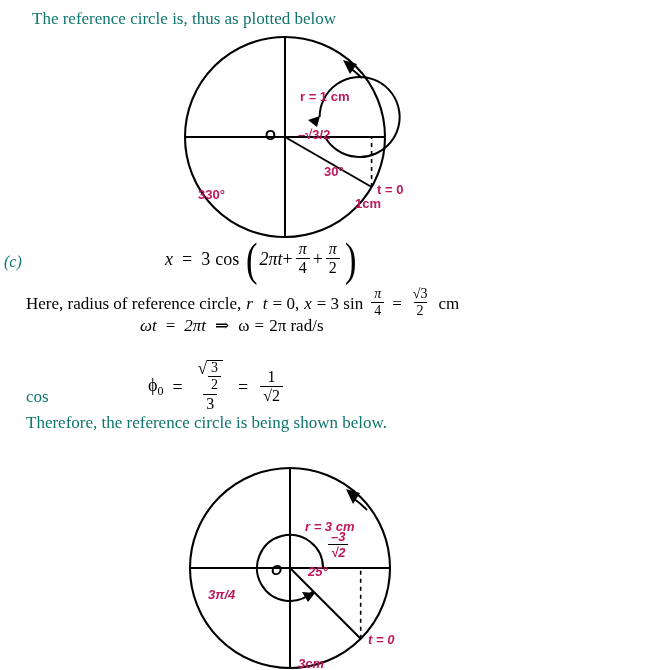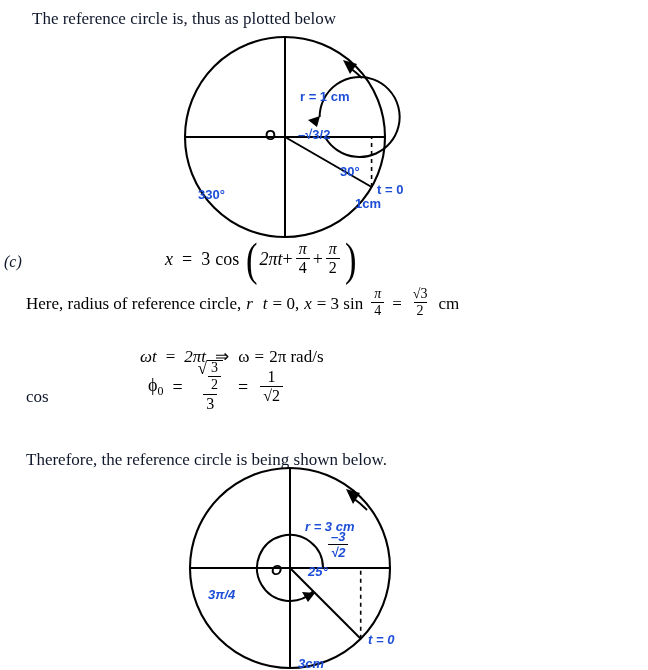--- a/index.html
+++ b/index.html
@@ -16,21 +16,21 @@
     color: #000000;
   }
 
   .abs { position: absolute; }
 
   
   .prose {
     font-family: "Liberation Serif", "DejaVu Serif", serif;
     font-size: 17px;
     line-height: 1.25;
-    color: #0f172a;
+    color: #0f766e;
     white-space: nowrap;
   }
   .italic { font-style: italic; }
 
   
   .math {
     font-family: "Liberation Serif", "DejaVu Serif", serif;
     font-size: 18px;
     white-space: nowrap;
     display: inline-flex;
@@ -73,21 +73,21 @@
   }
 
   
   .sub { font-size: 12px; vertical-align: -4px; }
 
   
   .lbl {
     font-family: "Liberation Sans", "DejaVu Sans", sans-serif;
     font-size: 13px;
     font-weight: 700;
-    color: #1d4ed8;
+    color: #be185d;
     white-space: nowrap;
     line-height: 1.05;
   }
   .lbl-o {
     font-family: "Liberation Sans", "DejaVu Sans", sans-serif;
     font-size: 14px;
     font-weight: 700;
   }
   .lbl .frac .num, .lbl .frac .den { font-size: 13px; font-weight: 700; }
 
@@ -127,21 +127,21 @@
   </div>
 
   <div class="abs lbl" style="left:128px; top:100px;">
     <span>–√3/2</span>
   </div>
 
   <div class="abs lbl-o" style="left:95px; top:99px;">
     <span>O</span>
   </div>
 
-  <div class="abs lbl" style="left:170px; top:137px;">
+  <div class="abs lbl" style="left:154px; top:137px;">
     <span>30°</span>
   </div>
 
   <div class="abs lbl" style="left:28px; top:160px;">
     <span>330°</span>
   </div>
 
   <div class="abs lbl" style="left:141px; top:169px;margin-left:44px;">
     <span>1cm</span>
   </div>
@@ -201,21 +201,21 @@
   <span>=</span>
   <span class="sp-s"></span>
   <span class="frac frac-sm">
     <span class="num">√3</span>
     <span class="den">2</span>
   </span>
   <span class="sp-s"></span>
   <span>cm</span>
 </div>
 
-<div class="abs math" style="left:140px; top:346px; font-size:17px;font-family:Liberation Serif, serif;">
+<div class="abs math" style="left:140px; top:315px; font-size:17px;">
   <span class="mi">ωt</span>
   <span class="sp"></span>
   <span>=</span>
   <span class="sp"></span>
   <span class="mi">2πt</span>
   <span class="sp"></span>
   <span>⇒</span>
   <span class="sp"></span>
   <span>ω</span>
   <span class="sp-s"></span>
@@ -254,21 +254,21 @@
   <span class="sp"></span>
   <span>=</span>
   <span class="sp"></span>
 
   <span class="frac">
     <span class="num">1</span>
     <span class="den">√2</span>
   </span>
 </div>
 
-<div class="abs prose" style="left:26px; top:449px;">
+<div class="abs prose" style="left:26px; top:412px;">
   <span>Therefore, the reference circle is being shown below.</span>
 </div>
 
 <div class="abs" style="left:180px; top:458px; width:230px; height:212px;font-style:italic;">
 
   <svg width="230" height="212" viewBox="0 0 230 212">
 
     <circle cx="110" cy="110" r="100" fill="none" stroke="#000" stroke-width="2.1"></circle>
 
     <line x1="110" y1="10" x2="110" y2="210" stroke="#000" stroke-width="2"></line>

